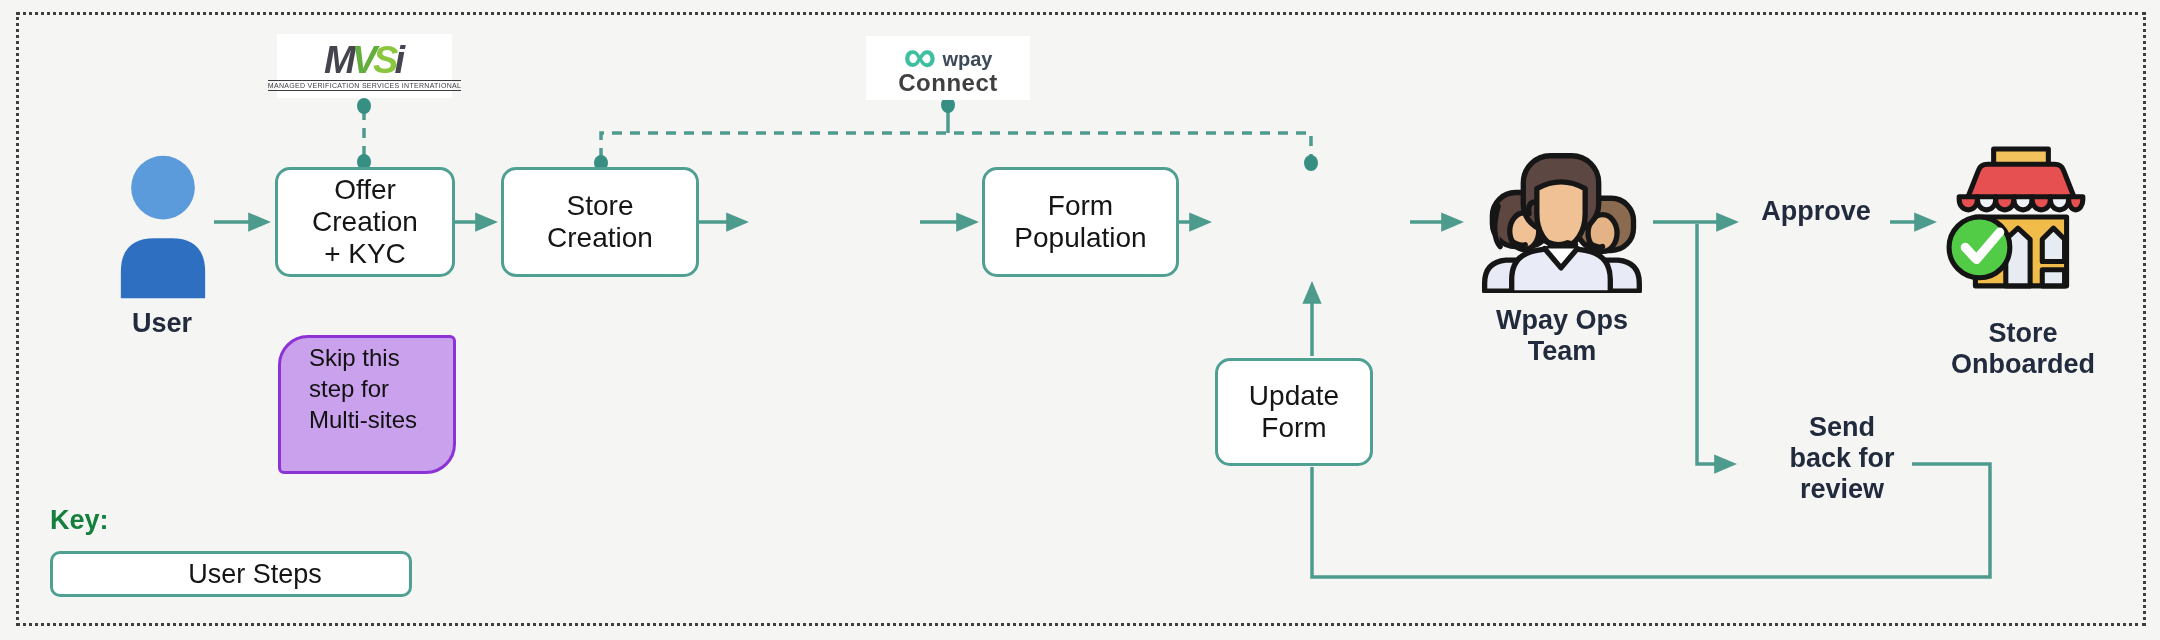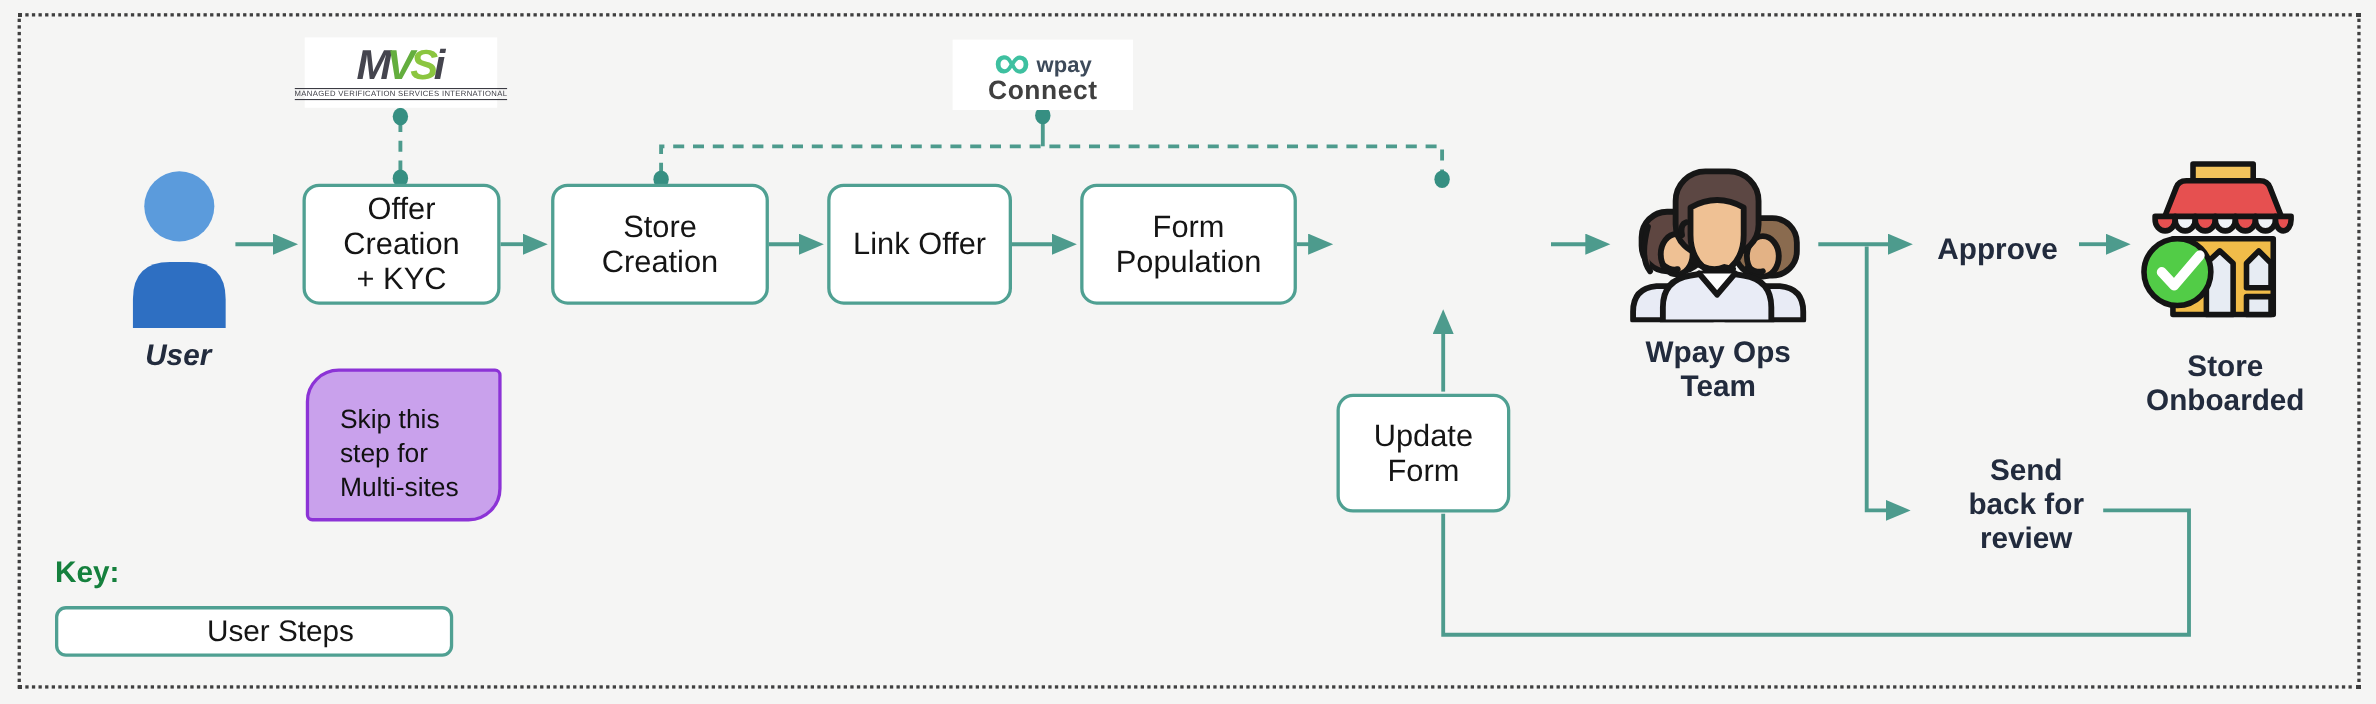--- a/index.html
+++ b/index.html
@@ -43,21 +43,21 @@
     display:flex;flex-direction:column;align-items:center;justify-content:center;
   }
   .wpay-row{display:flex;align-items:center;gap:6px;}
   .wpay-inf{color:#3EC0A0;font-size:46px;font-weight:bold;line-height:34px;margin-top:-6px;}
   .wpay-name{color:#3D4A5A;font-size:20px;font-weight:bold;line-height:31px;}
   .wpay-sub{color:#404040;font-size:24px;font-weight:bold;line-height:20px;margin-top:-2px;letter-spacing:.5px;}
   
   .note{
     position:absolute;left:278px;top:335px;width:178px;height:139px;box-sizing:border-box;
     background:#C9A1EC;border:3px solid #8C33D6;border-radius:30px 6px 30px 6px;
-    font-size:24px;line-height:31px;color:#111;padding:28px 10px 0 28px;
+    font-size:24px;line-height:31px;color:#111;padding:4px 10px 0 28px;
   }
   
   .key-title{position:absolute;left:50px;top:505px;font-size:27px;font-weight:bold;color:#15803d;}
   .key-box{
     position:absolute;left:50px;top:551px;width:362px;height:46px;box-sizing:border-box;
     background:#fff;border:3px solid #4FA092;border-radius:10px;
     display:flex;align-items:center;justify-content:center;
     font-size:27px;color:#151515;padding-left:48px;
   }
   svg{display:block;}
@@ -117,28 +117,27 @@
       <span class="wpay-inf">∞</span>
       <span class="wpay-name">wpay</span>
     </div>
     <div class="wpay-sub">Connect</div>
   </div>
 
   <svg class="abs" style="left:116px;top:152px" width="94" height="148" viewBox="0 0 100 158">
     <circle cx="50" cy="38" r="34" fill="#5B9BDC"></circle>
     <path d="M5,156 v-28 q0,-36 36,-36 h18 q36,0 36,36 v28 z" fill="#2E6FC2"></path>
   </svg>
-  <div class="lbl" style="left:112px;top:308px;width:100px;font-style:italic;">User</div>
+  <div class="lbl" style="left:112px;top:308px;width:100px;">User</div>
 
   <div class="step ml" style="left:275px;width:180px;">Offer
 Creation
 + KYC</div>
   <div class="step ml" style="left:501px;width:198px;">Store
 Creation</div>
-  <div class="step ml" style="left:752px;width:168px;">Link Offer</div>
   <div class="step ml" style="left:982px;width:197px;">Form
 Population</div>
   <div class="step ml" style="left:1215px;width:158px;top:358px;height:108px;">Update
 Form</div>
 
   <div class="note ml">Skip this
 step for
 Multi-sites</div>
 
   <svg class="abs" style="left:1468px;top:148px" width="186" height="145" viewBox="0 0 190 150" stroke="#161616" stroke-width="5.5" stroke-linejoin="round" stroke-linecap="round">
@@ -157,21 +156,21 @@
     <rect x="56" y="8" width="78" height="78" rx="28" fill="#5C4743"></rect>
     <path d="M70,42 q25,-14 50,0 v26 q0,28 -25,38 q-25,-10 -25,-38 z" fill="#EFC194"></path>
     <path d="M66,56 q-6,2 -4,12" fill="none"></path>
     <path d="M72,92 q16,12 30,6 l8,2" fill="none"></path>
     <path d="M44,150 v-14 q0,-26 26,-30 l25,-4 25,4 q26,4 26,30 v14 z" fill="#E9ECF6"></path>
     <path d="M78,104 l17,20 17,-20" fill="#ffffff"></path>
   </svg>
   <div class="lbl ml" style="left:1477px;top:305px;width:170px;">Wpay Ops
 Team</div>
 
-  <div class="lbl" style="left:1756px;top:211px;width:120px;">Approve</div>
+  <div class="lbl" style="left:1756px;top:196px;width:120px;">Approve</div>
 
   <svg class="abs" style="left:1945px;top:146px" width="152" height="147" viewBox="0 0 150 145" stroke="#141414" stroke-width="5" stroke-linejoin="round">
     <rect x="48" y="3" width="54" height="16" fill="#F2C35C"></rect>
     <path d="M22,52 L33,24 q2,-6 9,-6 h66 q7,0 9,6 L128,52 Z" fill="#E65050"></path>
     <g>
       <path d="M14,50 h18 v3 a9,10 0 0 1 -18,0 z" fill="#E65050"></path>
       <path d="M32,50 h18 v3 a9,10 0 0 1 -18,0 z" fill="#EFF2F6"></path>
       <path d="M50,50 h18 v3 a9,10 0 0 1 -18,0 z" fill="#E65050"></path>
       <path d="M68,50 h18 v3 a9,10 0 0 1 -18,0 z" fill="#EFF2F6"></path>
       <path d="M86,50 h18 v3 a9,10 0 0 1 -18,0 z" fill="#E65050"></path>

